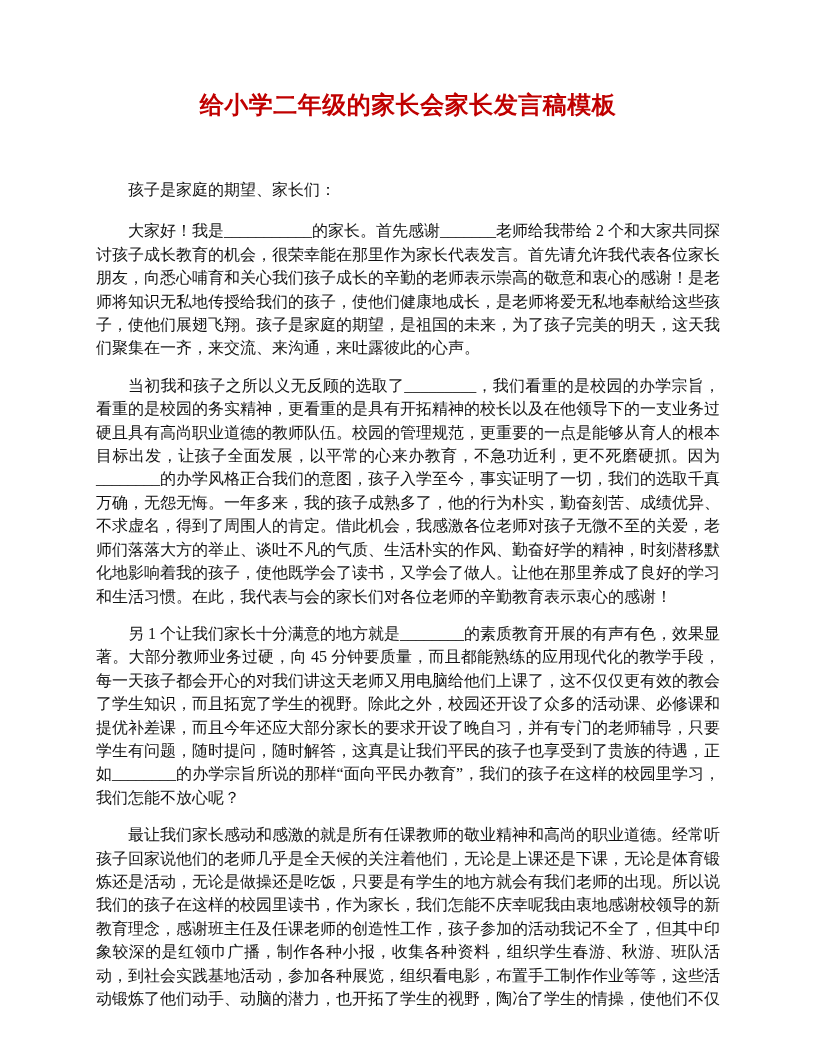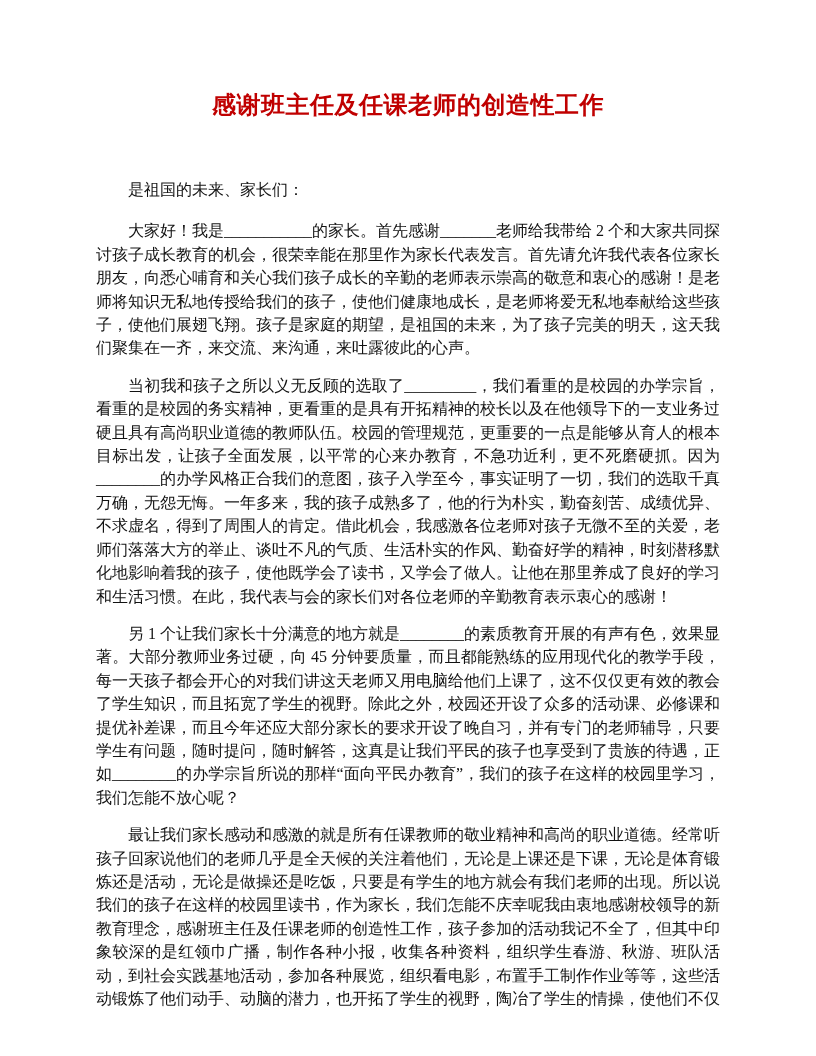--- a/index.html
+++ b/index.html
@@ -40,23 +40,23 @@
     font-size: 16px;
     line-height: 23.4px;
     text-align: justify;
     text-indent: 32px;
   }
 </style>
 </head>
 <body>
 
 <div class="page">
-  <h1 class="doc-title">感谢班主任及任课老师的创造性工作</h1>
+  <h1 class="doc-title">给小学二年级的家长会家长发言稿模板</h1>
 
-  <p class="salutation">是祖国的未来、家长们：</p>
+  <p class="salutation">孩子是家庭的期望、家长们：</p>
 
   <p class="body-para">大家好！我是___________的家长。首先感谢_______老师给我带给 2 个和大家共同探讨孩子成长教育的机会，很荣幸能在那里作为家长代表发言。首先请允许我代表各位家长朋友，向悉心哺育和关心我们孩子成长的辛勤的老师表示崇高的敬意和衷心的感谢！是老师将知识无私地传授给我们的孩子，使他们健康地成长，是老师将爱无私地奉献给这些孩子，使他们展翅飞翔。孩子是家庭的期望，是祖国的未来，为了孩子完美的明天，这天我们聚集在一齐，来交流、来沟通，来吐露彼此的心声。</p>
 
   <p class="body-para">当初我和孩子之所以义无反顾的选取了_________，我们看重的是校园的办学宗旨，看重的是校园的务实精神，更看重的是具有开拓精神的校长以及在他领导下的一支业务过硬且具有高尚职业道德的教师队伍。校园的管理规范，更重要的一点是能够从育人的根本目标出发，让孩子全面发展，以平常的心来办教育，不急功近利，更不死磨硬抓。因为________的办学风格正合我们的意图，孩子入学至今，事实证明了一切，我们的选取千真万确，无怨无悔。一年多来，我的孩子成熟多了，他的行为朴实，勤奋刻苦、成绩优异、不求虚名，得到了周围人的肯定。借此机会，我感激各位老师对孩子无微不至的关爱，老师们落落大方的举止、谈吐不凡的气质、生活朴实的作风、勤奋好学的精神，时刻潜移默化地影响着我的孩子，使他既学会了读书，又学会了做人。让他在那里养成了良好的学习和生活习惯。在此，我代表与会的家长们对各位老师的辛勤教育表示衷心的感谢！</p>
 
   <p class="body-para">另 1 个让我们家长十分满意的地方就是________的素质教育开展的有声有色，效果显著。大部分教师业务过硬，向 45 分钟要质量，而且都能熟练的应用现代化的教学手段，每一天孩子都会开心的对我们讲这天老师又用电脑给他们上课了，这不仅仅更有效的教会了学生知识，而且拓宽了学生的视野。除此之外，校园还开设了众多的活动课、必修课和提优补差课，而且今年还应大部分家长的要求开设了晚自习，并有专门的老师辅导，只要学生有问题，随时提问，随时解答，这真是让我们平民的孩子也享受到了贵族的待遇，正如________的办学宗旨所说的那样“面向平民办教育”，我们的孩子在这样的校园里学习，我们怎能不放心呢？</p>
 
   <p class="body-para">最让我们家长感动和感激的就是所有任课教师的敬业精神和高尚的职业道德。经常听孩子回家说他们的老师几乎是全天候的关注着他们，无论是上课还是下课，无论是体育锻炼还是活动，无论是做操还是吃饭，只要是有学生的地方就会有我们老师的出现。所以说我们的孩子在这样的校园里读书，作为家长，我们怎能不庆幸呢我由衷地感谢校领导的新教育理念，感谢班主任及任课老师的创造性工作，孩子参加的活动我记不全了，但其中印象较深的是红领巾广播，制作各种小报，收集各种资料，组织学生春游、秋游、班队活动，到社会实践基地活动，参加各种展览，组织看电影，布置手工制作作业等等，这些活动锻炼了他们动手、动脑的潜力，也开拓了学生的视野，陶冶了学生的情操，使他们不仅</p>
 </div>
 

